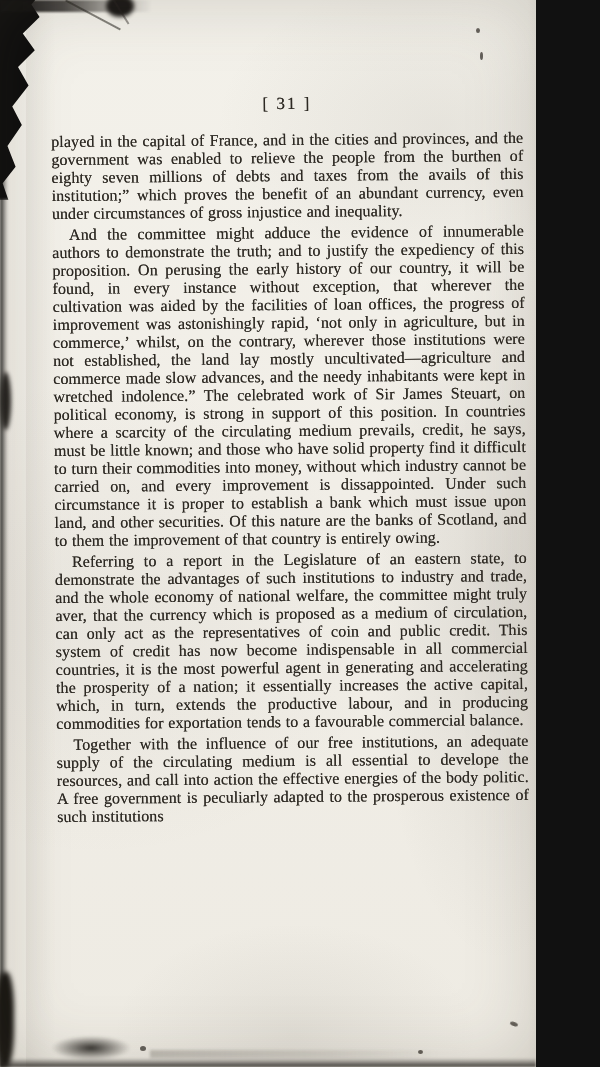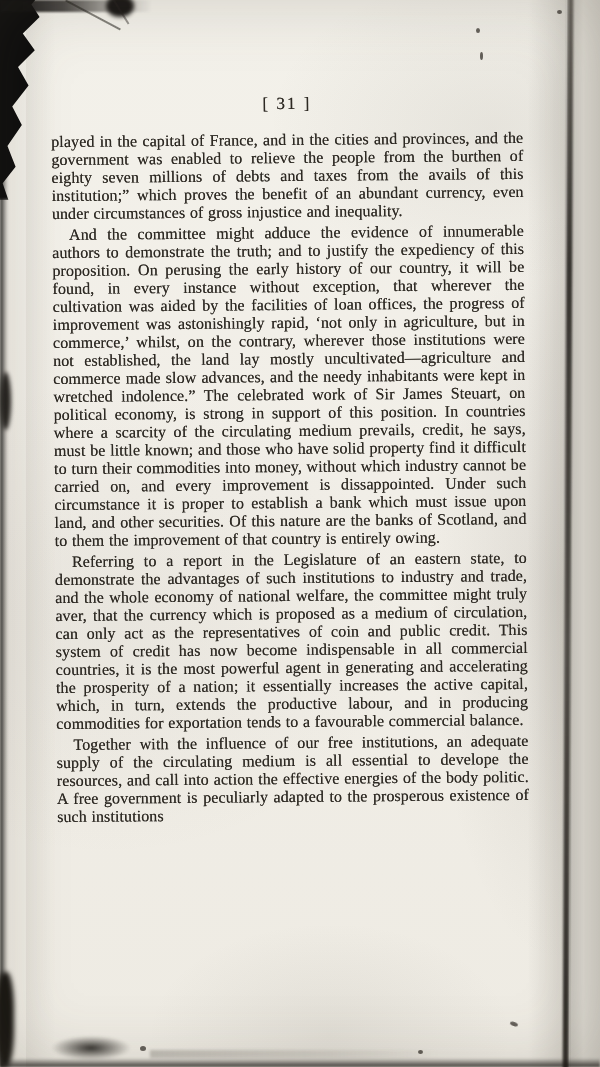--- a/index.html
+++ b/index.html
@@ -8,21 +8,21 @@
   }
   body {
     width: 600px;
     height: 1067px;
     background: #111;
     overflow: hidden;
     font-family: "Liberation Serif", "DejaVu Serif", serif;
   }
   #scan {
     position: relative;
-    width: 600px;
+    width: 536px;
     height: 1067px;
     overflow: hidden;
     background:
       radial-gradient(ellipse 320px 220px at 82% 12%, rgba(120,115,105,0.10), transparent 70%),
       radial-gradient(ellipse 420px 340px at 18% 58%, rgba(125,120,110,0.07), transparent 70%),
       radial-gradient(ellipse 180px 520px at 93% 55%, rgba(105,100,92,0.14), transparent 72%),
       radial-gradient(ellipse 260px 160px at 55% 97%, rgba(110,105,95,0.10), transparent 70%),
       linear-gradient(180deg, #f3f1ea 0%, #f1eee7 45%, #eeebe3 100%);
   }
   #scan::after {

